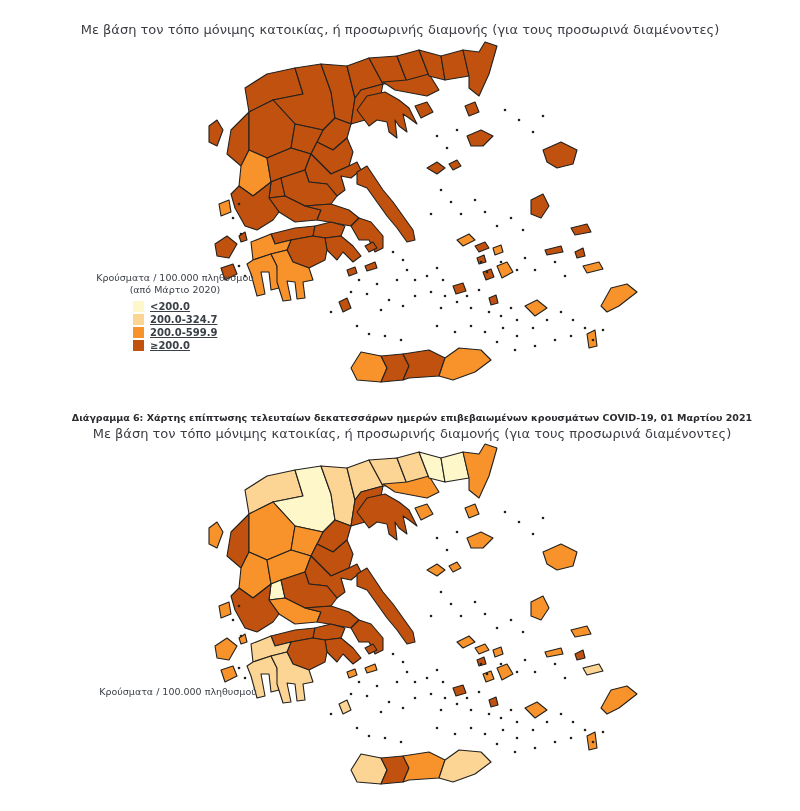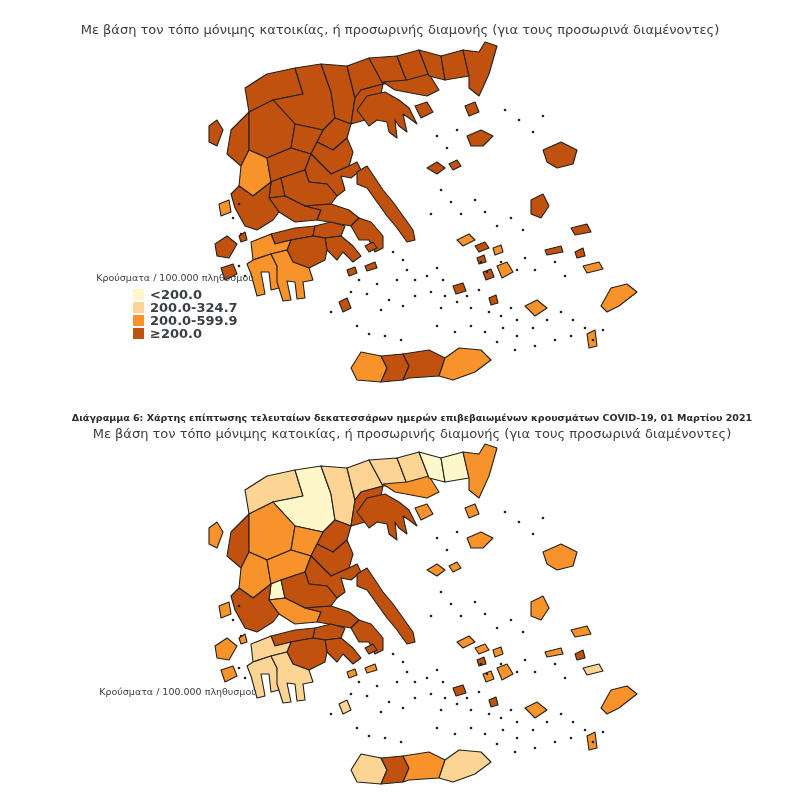--- a/index.html
+++ b/index.html
@@ -24,21 +24,21 @@
   #fig2 .fig-subtitle { top:20px; }
   svg.map { position:absolute; left:145px; top:38px; width:515px; height:368px; }
   #fig2 svg.map { top:34px; }
   .legend { position:absolute; width:220px; text-align:center; color:#3b4047; }
   #fig1 .legend { left:65px; top:272px; }
   #fig2 .legend { left:68px; top:280px; }
   .legend-title { font-size:9.5px; font-weight:normal; line-height:12px; }
   .legend-items { margin:4px 0 0 68px; text-align:left; }
   .legend-row { display:flex; align-items:center; height:13px; }
   .swatch { width:11px; height:11px; margin-right:6px; flex:0 0 11px; }
-  .legend-label { font-size:13px; font-weight:bold; line-height:11px; }
+  .legend-label { font-size:10px; font-weight:bold; line-height:11px;text-decoration:underline; }
 </style>
 </head>
 <body>
 
 <div class="figure" id="fig1">
   <div class="fig-subtitle">Με βάση τον τόπο μόνιμης κατοικίας, ή προσωρινής διαμονής (για τους προσωρινά διαμένοντες)</div>
   <svg class="map" viewBox="0 0 515 368">
     <g class="regions" stroke-linejoin="round">
         <polygon points="100,50 122,36 150,30 158,56 128,62 104,74" fill="#C0510F" stroke="#23211E" stroke-width="1.1"></polygon>
         <polygon points="150,30 176,26 186,54 190,80 178,92 150,86 128,62 158,56" fill="#C0510F" stroke="#23211E" stroke-width="1.1"></polygon>
@@ -187,20 +187,21 @@
         <circle cx="232" cy="246" r="1.3" fill="#23211E"></circle>
         <circle cx="222" cy="256" r="1.3" fill="#23211E"></circle>
         <circle cx="244" cy="262" r="1.3" fill="#23211E"></circle>
         <circle cx="236" cy="272" r="1.3" fill="#23211E"></circle>
         <circle cx="258" cy="268" r="1.3" fill="#23211E"></circle>
         <circle cx="270" cy="258" r="1.3" fill="#23211E"></circle>
       </g>
   </svg>
   <div class="legend">
     <div class="legend-title">Κρούσματα / 100.000 πληθυσμού</div>
+    <div class="legend-title">(από Μάρτιο 2020)</div>
     <div class="legend-items">
         <div class="legend-row">
           <span class="swatch" style="background: rgb(254, 247, 201);"></span>
           <span class="legend-label">&lt;200.0</span>
         </div>
         <div class="legend-row">
           <span class="swatch" style="background: rgb(252, 212, 148);"></span>
           <span class="legend-label">200.0-324.7</span>
         </div>
         <div class="legend-row">

